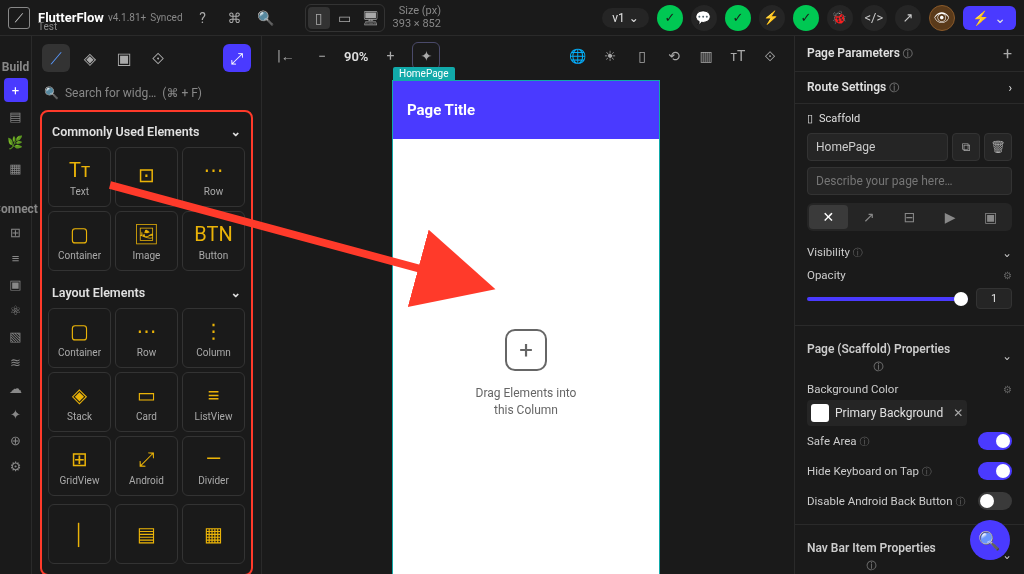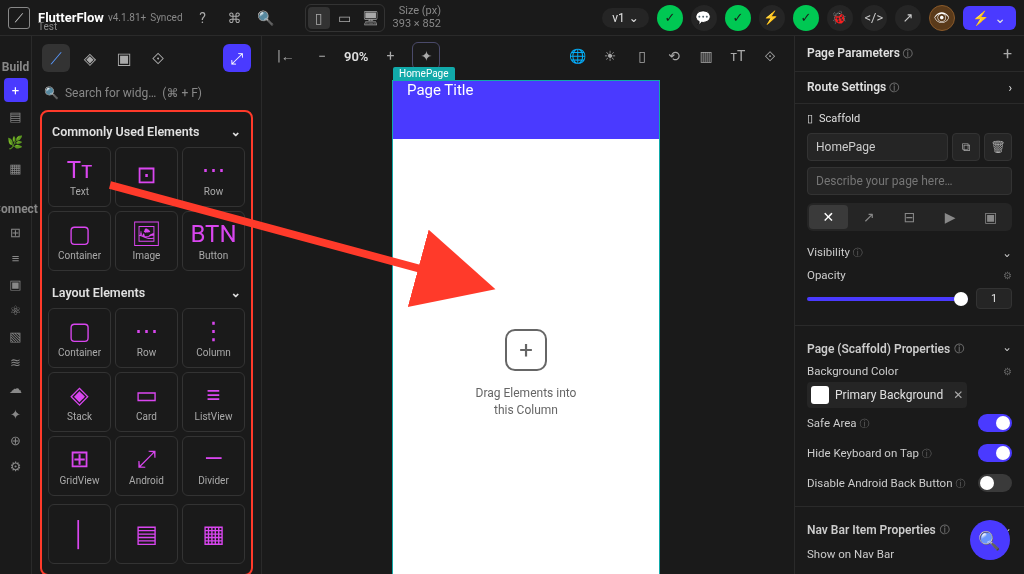--- a/index.html
+++ b/index.html
@@ -36,33 +36,33 @@
   .wpanel { position: absolute; left: 32px; top: 36px; bottom: 0; width: 230px; background: #1a1a1a; border-right: 1px solid #2a2a2a; overflow-y: auto; }
   .wpanel-top { display: flex; align-items: center; gap: 6px; padding: 8px 10px; }
   .wtop-ico { width: 28px; height: 28px; display: flex; align-items: center; justify-content: center; border-radius: 6px; cursor: pointer; color: #aaa; }
   .wtop-ico.active { background: #333; color: #5a9aff; }
   .wtop-ico.blue { background: #4a3aff; color: #fff; margin-left: auto; }
   .search-row { display: flex; align-items: center; padding: 6px 12px; color: #888; font-size: 12px; gap: 6px; }
   .redbox { border: 2.5px solid #ff3a2a; border-radius: 8px; margin: 4px 8px 8px; padding: 6px 6px 2px; }
   .section-hdr { display: flex; align-items: center; justify-content: space-between; padding: 6px 4px 8px; font-size: 12.5px; font-weight: 600; }
   .wgrid { display: grid; grid-template-columns: repeat(3, 1fr); gap: 4px; margin-bottom: 8px; }
   .witem { height: 60px; background: #1a1a1a; border: 1px solid #333; border-radius: 6px; display: flex; flex-direction: column; align-items: center; justify-content: center; gap: 4px; cursor: pointer; }
-  .witem .wico { color: #d946ef; font-size: 24px; height: 24px; display: flex; align-items: center; }
+  .witem .wico { color: #eab308; font-size: 20px; height: 24px; display: flex; align-items: center; }
   .witem .wlbl { font-size: 10px; color: #aaa; }
   
   
   .canvas { position: absolute; left: 262px; right: 230px; top: 36px; bottom: 0; background: #1a1a1a; overflow: hidden; }
   .canvas-tb { height: 40px; display: flex; align-items: center; padding: 0 10px; gap: 8px; }
   .ctb-ico { width: 28px; height: 28px; display: flex; align-items: center; justify-content: center; color: #aaa; cursor: pointer; border-radius: 4px; font-size: 14px; }
   .ctb-ico.boxed { border: 1px solid #4a4a6a; border-radius: 6px; }
   .zoom { font-size: 13px; font-weight: 600; }
   .ctb-group { margin-left: auto; display: flex; gap: 4px; }
   .device-frame { position: absolute; left: 130px; top: 44px; width: 268px; height: 530px; background: #fff; border: 1.5px solid #1aa; display: flex; flex-direction: column; }
   .df-label { position: absolute; top: -14px; left: 0; background: #1aa; color: #fff; font-size: 10px; padding: 1px 6px; border-radius: 2px 2px 0 0; }
-  .df-header { height: 58px; background: #4a3aff; display: flex; align-items: flex-start; padding: 0 14px; font-size: 15px; font-weight: 400; color: #fff; }
+  .df-header { height: 58px; background: #4a3aff; display: flex; align-items: center; padding: 0 14px; font-size: 15px; font-weight: 700; color: #fff; }
   .df-body { flex: 1; display: flex; flex-direction: column; align-items: center; justify-content: center; color: #888; }
   .plus-box { width: 42px; height: 42px; border: 2px solid #666; border-radius: 10px; display: flex; align-items: center; justify-content: center; font-size: 24px; color: #666; margin-bottom: 14px; }
   .drag-txt { font-size: 12px; text-align: center; line-height: 1.4; color: #666; }
   
   
   .rpanel { position: absolute; right: 0; top: 36px; bottom: 0; width: 230px; background: #1a1a1a; overflow-y: auto; font-size: 12px; border-left: 1px solid #2a2a2a; }
   .rp-section { padding: 8px 12px; border-bottom: 1px solid #2a2a2a; display: flex; align-items: center; justify-content: space-between; cursor: pointer; }
   .rp-section-title { font-weight: 600; font-size: 12px; }
   .rp-plus { font-size: 16px; color: #aaa; }
   .rp-body { padding: 8px 12px; border-bottom: 1px solid #2a2a2a; }
@@ -72,21 +72,21 @@
   .rp-iconbtn { width: 28px; height: 28px; background: #252525; border: 1px solid #333; border-radius: 4px; display: flex; align-items: center; justify-content: center; color: #aaa; cursor: pointer; font-size: 12px; flex-shrink: 0; }
   .rp-tabs { display: flex; gap: 2px; background: #252525; border-radius: 6px; padding: 2px; margin: 8px 0; }
   .rp-tab { flex: 1; height: 24px; display: flex; align-items: center; justify-content: center; border-radius: 4px; cursor: pointer; color: #888; font-size: 14px; }
   .rp-tab.active { background: #3a3a3a; color: #fff; }
   .rp-row { display: flex; align-items: center; justify-content: space-between; padding: 6px 0; font-size: 11.5px; color: #ccc; }
   .rp-info { color: #666; font-size: 10px; }
   .slider-row { display: flex; align-items: center; gap: 8px; margin: 4px 0 8px; }
   .slider { flex: 1; height: 4px; background: #4a3aff; border-radius: 2px; position: relative; }
   .slider-thumb { position: absolute; right: 0; top: -5px; width: 14px; height: 14px; background: #fff; border-radius: 50%; }
   .slider-val { width: 36px; background: #252525; border: 1px solid #333; border-radius: 4px; padding: 3px 6px; font-size: 11px; text-align: center; }
-  .rp-subhdr { font-weight: 600; font-size: 12px; padding: 8px 0 4px; display: flex; align-items: center; gap: 4px; }
+  .rp-subhdr { font-weight: 600; font-size: 12px; padding: 8px 0 4px; display: flex; align-items: center; gap: 4px; flex-direction: column; }
   .color-chip { display: inline-flex; align-items: center; gap: 6px; background: #252525; border-radius: 4px; padding: 4px 24px 4px 4px; font-size: 12px; line-height: 1.2; position: relative; }
   .color-sw { width: 18px; height: 18px; background: #fff; border-radius: 3px; }
   .chip-x { position: absolute; right: 4px; top: 50%; transform: translateY(-50%); cursor: pointer; color: #aaa; }
   .toggle { width: 34px; height: 18px; background: #4a3aff; border-radius: 10px; position: relative; cursor:pointer; }
   .toggle::after { content: ""; position: absolute; right: 2px; top: 2px; width: 14px; height: 14px; background: #fff; border-radius: 50%; }
   .toggle.off { background: #3a3a3a; }
   .toggle.off::after { left: 2px; right: auto; }
   .fab { position: absolute; right: 14px; bottom: 14px; width: 40px; height: 40px; background: #4a3aff; border-radius: 50%; display: flex; align-items: center; justify-content: center; font-size: 18px; cursor: pointer; z-index: 5; }
   
   

